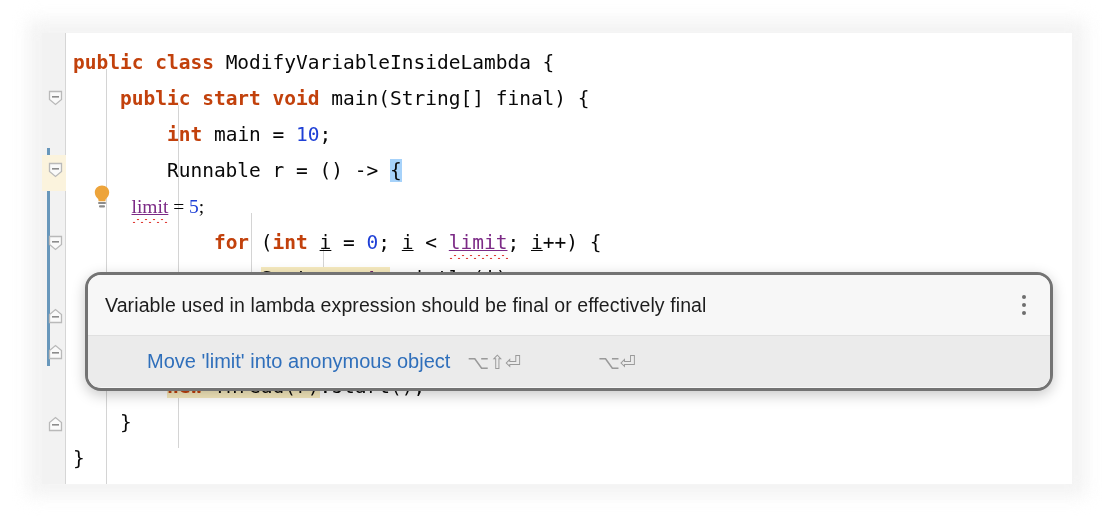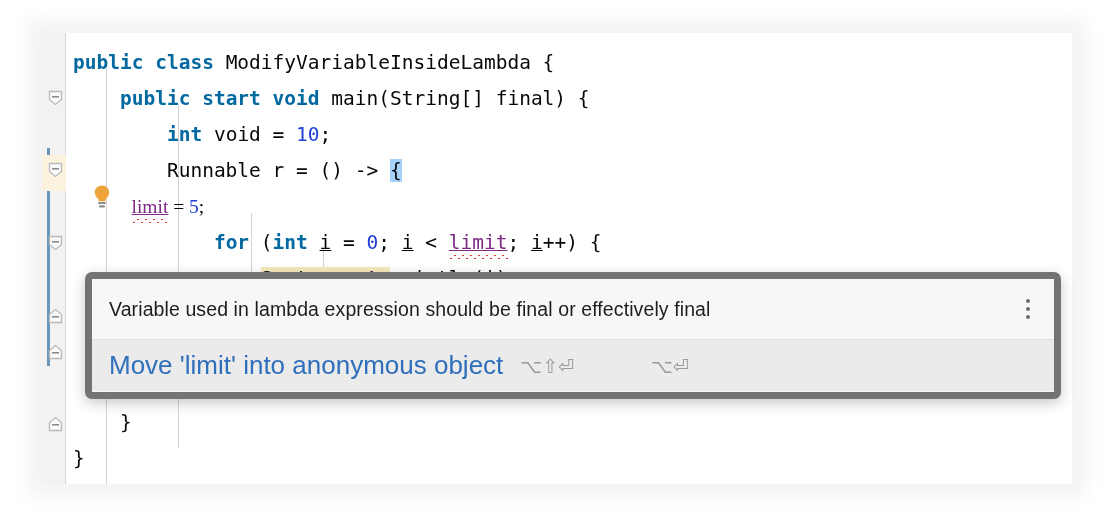--- a/index.html
+++ b/index.html
@@ -105,21 +105,21 @@
   }
   #caret-gutter-strip {
     position: absolute;
     left: 0;
     width: 24px;
     height: 36px;
     background: #fbf3dd;
   }
 
   
-  .kw  { color: #0369a1; font-weight: bold; }
+  .kw  { color: #c2410c; font-weight: bold; }
   .num { color: #1f40d6; }
   .fld { color: #71256b; font-weight: bold; }
   .err { color: #7c2a86; text-decoration: underline; }
   .idu { color: #080808; text-decoration: underline; }
   .plain { color: #080808; }
 
   
   .squig {
     position: relative;
     display: inline-block;
@@ -174,22 +174,22 @@
     z-index: 6;
   }
 
   
   #popup {
     position: absolute;
     left: 85px;
     top: 272px;
     width: 962px;
     height: 113px;
-    border: 7px solid #737373;
-    border-radius: 7px;
+    border: 3px solid #737373;
+    border-radius: 16px;
     background: #f7f7f7;
     box-shadow: 0 4px 14px rgba(0,0,0,.22);
     overflow: hidden;
     z-index: 20;
   }
   #popup-message-row {
     position: relative;
     height: 60px;
     background: #f7f7f7;
     display: flex;
@@ -233,23 +233,24 @@
     display: flex;
     align-items: center;
     padding-left: 17px;
   }
   .action {
     display: flex;
     align-items: center;
     cursor: pointer;
   }
   .action-label {
-    font-size: 26px;
+    font-size: 20px;
     color: #2f6fbb;
     white-space: nowrap;
+    margin-left: 42px;
   }
   .action-shortcut {
     font-size: 19px;
     color: #9a9a9a;
     margin-left: 17px;
     white-space: nowrap;
     font-family: "DejaVu Sans", sans-serif;
   }
   #action-gap { width: 60px; }
 </style>
@@ -309,21 +310,21 @@
 
       <div class="guide" style="left:40px; top:36px; height:415px;"></div>
       <div class="guide" style="left:112px; top:72px; height:343px;"></div>
       <div class="guide" style="left:185px; top:180px; height:127px;"></div>
       <div class="guide" style="left:257px; top:216px; height:55px;"></div>
 
       <div class="line" style="top:12px;"><span class="txt"><span class="kw">public class</span><span class="plain"> ModifyVariableInsideLambda {</span></span></div>
 
       <div class="line" style="top:48px;"><span class="txt"><span class="plain">    </span><span class="kw">public start void</span><span class="plain"> main(String[] final) {</span></span></div>
 
-      <div class="line" style="top:84px;"><span class="txt"><span class="plain">        </span><span class="kw">int</span><span class="plain"> void = </span><span class="num">10</span><span class="plain">;</span></span></div>
+      <div class="line" style="top:84px;"><span class="txt"><span class="plain">        </span><span class="kw">int</span><span class="plain"> main = </span><span class="num">10</span><span class="plain">;</span></span></div>
 
       <div class="line caret-line" style="top:120px; background:transparent;"><span class="txt"><span class="plain">        Runnable r = () -&gt; </span><span class="sel">{</span></span></div>
 
       <div class="line" style="top:156px;font-family:Liberation Serif, serif;"><span class="txt"><span class="plain">            </span><span class="err squig">limit</span><span class="plain"> = </span><span class="num">5</span><span class="plain">;</span></span></div>
 
       <div class="line" style="top:192px;"><span class="txt"><span class="plain">            </span><span class="kw">for</span><span class="plain"> (</span><span class="kw">int</span><span class="plain"> </span><span class="idu">i</span><span class="plain"> = </span><span class="num">0</span><span class="plain">; </span><span class="idu">i</span><span class="plain"> &lt; </span><span class="err squig">limit</span><span class="plain">; </span><span class="idu">i</span><span class="plain">++) {</span></span></div>
 
       <div class="line" style="top:228px;"><span class="txt"><span class="plain">                </span><span class="hl">System.</span><span class="hl fld">out</span><span class="hl">.</span><span class="plain">println(</span><span class="idu">i</span><span class="plain">);</span></span></div>
 
       <div class="line" style="top:264px;"><span class="txt"><span class="plain">            }</span></span></div>

